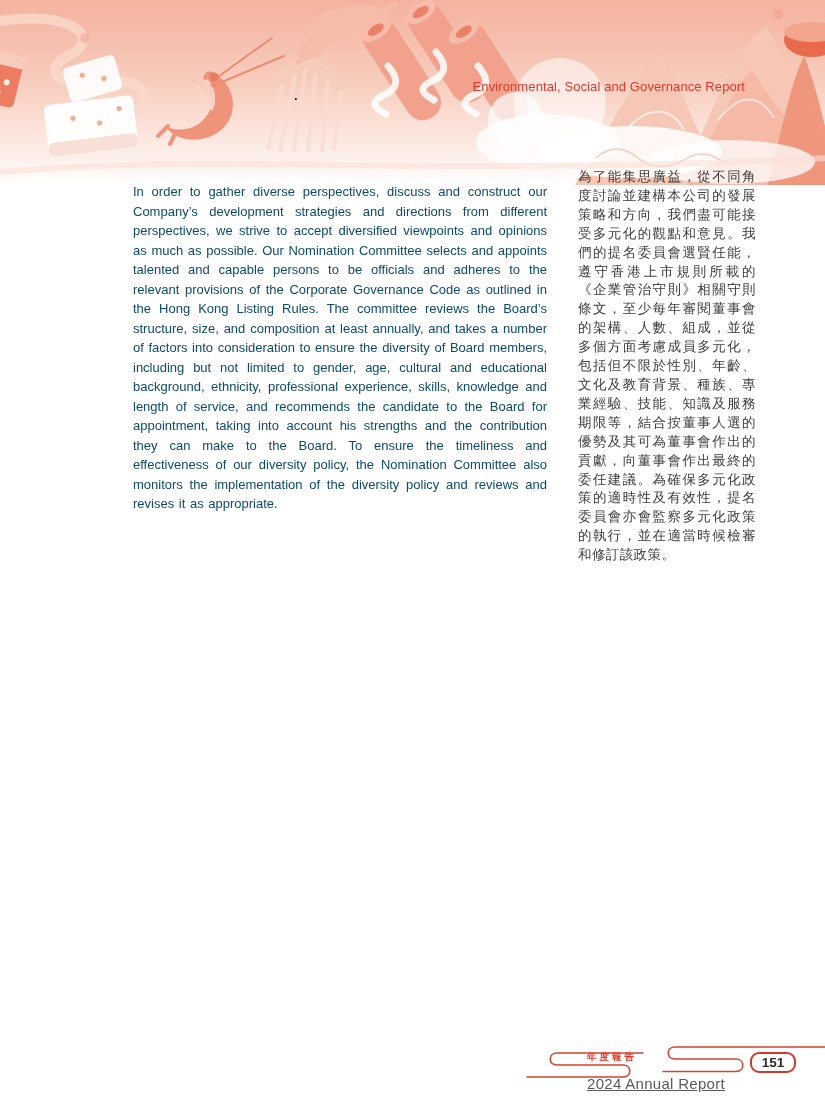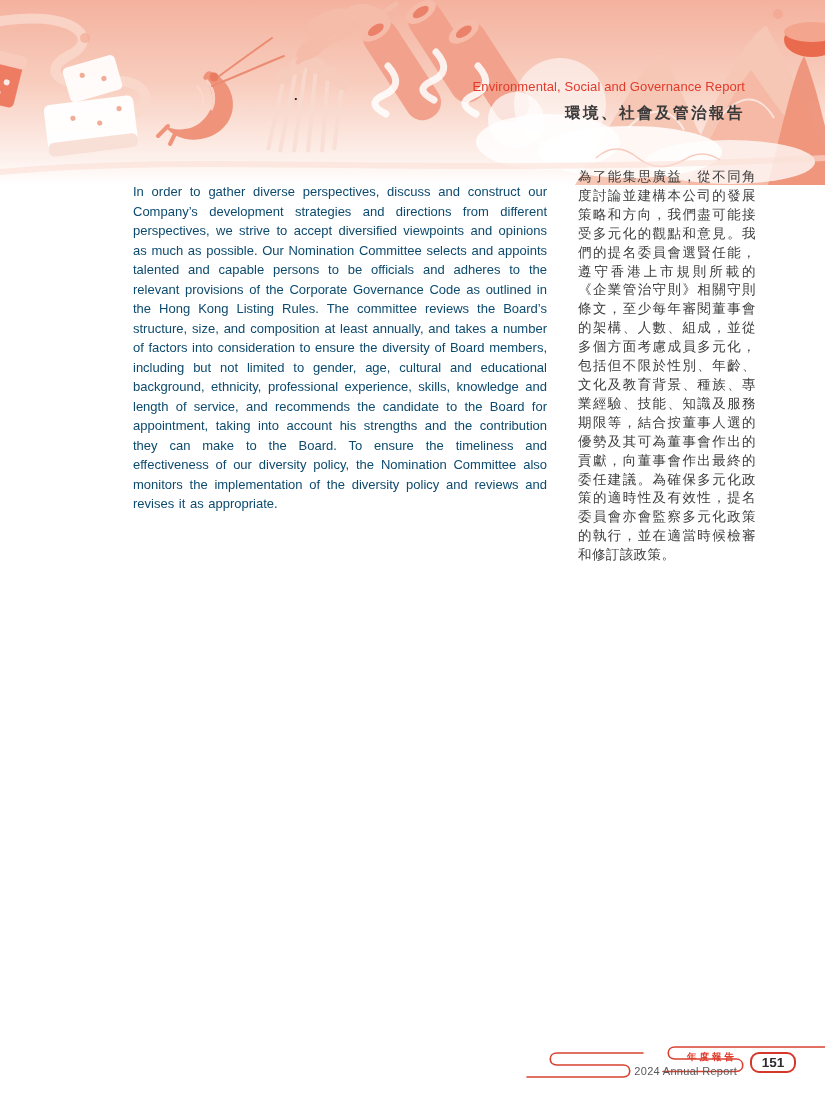--- a/index.html
+++ b/index.html
@@ -29,27 +29,28 @@
     text-align:justify;word-spacing:1px;
   }
   .col-zh{
     position:absolute;left:578px;top:168px;width:178px;
     color:#3D3D3D;font-size:13.5px;line-height:18.9px;
     text-align:justify;text-justify:inter-ideograph;
     letter-spacing:0.4px;
   }
   
   .footer-ornament{position:absolute;left:525px;top:1040px;width:300px;height:55px;}
-  .footer-labels{position:absolute;right:88px;top:1051px;text-align:right;}
+  .footer-labels{position:absolute;right:100px;top:1051px;}
   .footer-zh{
     color:#E23A2B;font-size:9.5px;font-weight:bold;letter-spacing:3px;line-height:12px;
   }
   .footer-en{
-    color:#58595B;font-size:11px;letter-spacing:0.3px;line-height:13px;margin-top:2px;
+    color:#58595B;font-size:15px;letter-spacing:0.3px;line-height:13px;margin-top:14px;
     white-space:nowrap;
+    text-decoration:underline;
   }
   .page-badge{
     position:absolute;left:750px;top:1052px;width:46px;height:21px;
     border:2.2px solid #D4382A;border-radius:9px;background:#ffffff;
     display:flex;align-items:center;justify-content:center;
     font-size:13.5px;font-weight:bold;color:#2D2D2D;box-sizing:border-box;
   }
 </style>
 </head>
 <body>
@@ -165,21 +166,20 @@
       <ellipse cx="548" cy="142" rx="72" ry="28" fill="#FFFFFF" opacity="0.8"></ellipse>
       <ellipse cx="630" cy="152" rx="92" ry="26" fill="#FFFFFF" opacity="0.85"></ellipse>
       <ellipse cx="730" cy="162" rx="85" ry="22" fill="#FFFFFF" opacity="0.75"></ellipse>
       <path d="M596,158 q20,-18 42,0 q20,16 46,2 q18,-12 36,0" stroke="#F2B5A2" stroke-width="1.5" fill="none" opacity="0.7"></path>
       <path d="M0,172 C220,152 430,178 825,158" stroke="#FBDFD5" stroke-width="6" fill="none" opacity="0.6"></path>
     </g>
   </svg>
 
   <div class="title-block">
     <div class="title-en">Environmental, Social and Governance Report</div>
-    <div class="title-zh">環境、社會及管治報告</div>
   </div>
   <span class="stray-dot">.</span>
 
   <div class="col-en">In order to gather diverse perspectives, discuss and construct our Company’s development strategies and directions from different perspectives, we strive to accept diversified viewpoints and opinions as much as possible. Our Nomination Committee selects and appoints talented and capable persons to be officials and adheres to the relevant provisions of the Corporate Governance Code as outlined in the Hong Kong Listing Rules. The committee reviews the Board’s structure, size, and composition at least annually, and takes a number of factors into consideration to ensure the diversity of Board members, including but not limited to gender, age, cultural and educational background, ethnicity, professional experience, skills, knowledge and length of service, and recommends the candidate to the Board for appointment, taking into account his strengths and the contribution they can make to the Board. To ensure the timeliness and effectiveness of our diversity policy, the Nomination Committee also monitors the implementation of the diversity policy and reviews and revises it as appropriate.</div>
   <div class="col-zh">為了能集思廣益，從不同角度討論並建構本公司的發展策略和方向，我們盡可能接受多元化的觀點和意見。我們的提名委員會選賢任能，遵守香港上市規則所載的《企業管治守則》相關守則條文，至少每年審閱董事會的架構、人數、組成，並從多個方面考慮成員多元化，包括但不限於性別、年齡、文化及教育背景、種族、專業經驗、技能、知識及服務期限等，結合按董事人選的優勢及其可為董事會作出的貢獻，向董事會作出最終的委任建議。為確保多元化政策的適時性及有效性，提名委員會亦會監察多元化政策的執行，並在適當時候檢審和修訂該政策。</div>
 
   <svg class="footer-ornament" viewBox="0 0 300 55" xmlns="http://www.w3.org/2000/svg" aria-hidden="true">
     <g stroke="#D8402F" stroke-width="1.6" fill="none" stroke-linecap="round">
       <path d="M300,7 H150 C141,7 141,19 150,19 H211 C220,19 220,31.5 211,31.5 H138"></path>
       <path d="M118,13 H32 C23,13 23,25 32,25 H98 C107,25 107,37 98,37 H2"></path>

